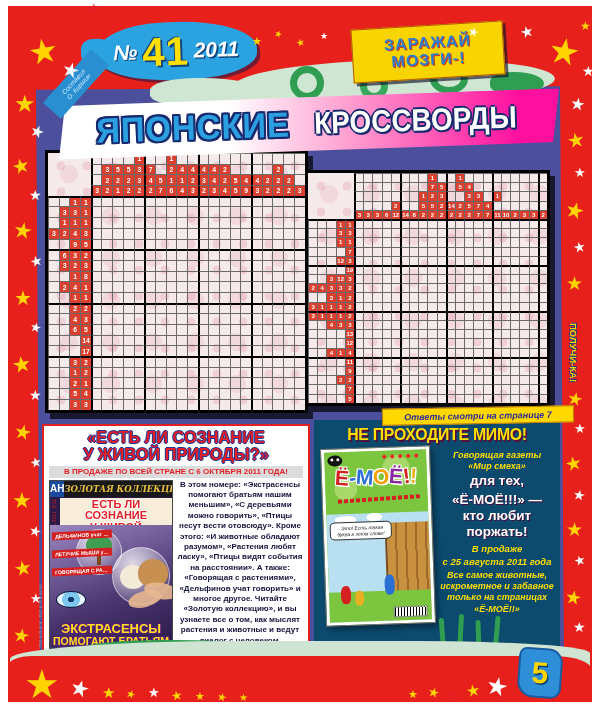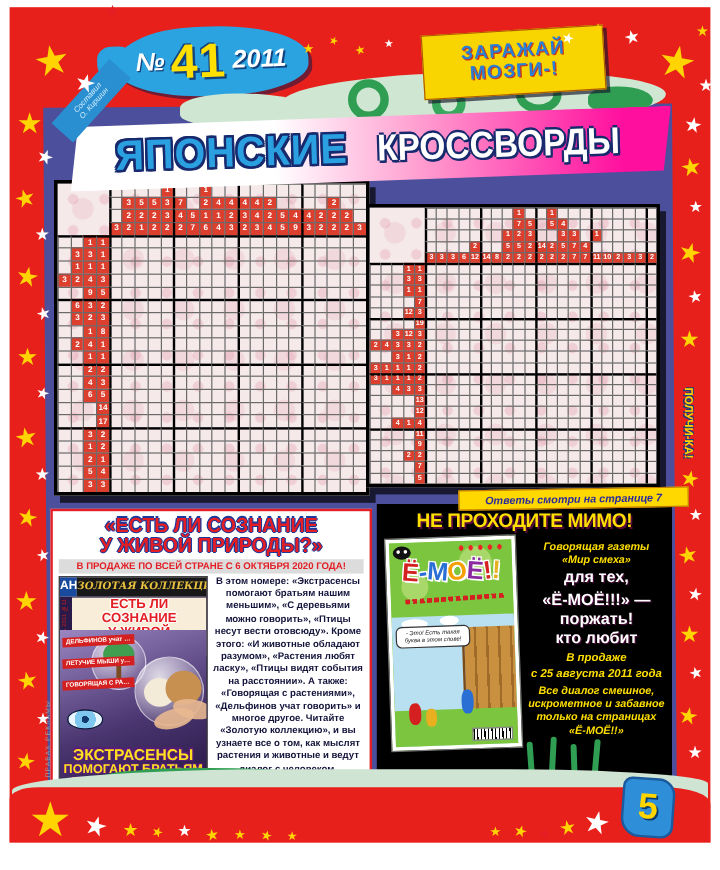--- a/index.html
+++ b/index.html
@@ -81,21 +81,21 @@
   .kit{position:absolute;left:70px;top:40px;width:26px;height:24px;border-radius:50%;background:#f3ead8;}
   .eye{position:absolute;left:6px;top:66px;width:30px;height:17px;border-radius:50%;
     background:radial-gradient(circle,#123a6e 18%,#7ec8f0 19% 55%,#eaf6ff 56%);border:1px solid #0a1a3a;}
   .hand{position:absolute;width:34px;height:16px;border-radius:50%;background:#e8b890;opacity:.9;}
   .cover-badge{position:relative;display:inline-block;background:#d42020;color:#fff;font-weight:bold;font-size:5.2px;
     padding:1px 3px;margin:2px 0 0 2px;transform:rotate(-3deg);white-space:nowrap;max-width:60px;overflow:hidden;text-overflow:ellipsis;}
   .an-bottom{position:absolute;left:0;right:0;bottom:2px;text-align:center;font-weight:900;color:#ffe020;line-height:1.08;
     text-shadow:1px 1px 0 #5a1a7a,-1px 1px 0 #5a1a7a,1px -1px 0 #5a1a7a,-1px -1px 0 #5a1a7a;}
   .an-b1{font-size:13px;}.an-b2{font-size:10.5px;}.an-b3{font-size:10.5px;}
   
-  .ad-right{position:absolute;left:314px;top:420px;width:246px;height:240px;background:#000000;z-index:4;padding-top:5px;}
+  .ad-right{position:absolute;left:314px;top:420px;width:246px;height:240px;background:#0c4a6e;z-index:4;padding-top:5px;}
   .ar-heading{text-align:center;font-weight:900;font-size:16.5px;color:#ffdf00;letter-spacing:-0.3px;
     text-shadow:1.5px 1.5px 0 #5a0a3a;transform:scaleX(.96);}
   .ar-row{display:flex;margin-top:4px;}
   .cover-emoe{position:relative;flex:0 0 auto;width:108px;height:176px;margin-left:10px;background:#7cc63f;
     border:3px solid #fff;outline:1px solid #777;transform:rotate(-2deg);box-shadow:3px 4px 6px rgba(0,0,0,.45);overflow:hidden;}
   .em-top{position:absolute;left:0;top:0;right:0;height:62px;
     background:radial-gradient(circle at 20% 60%,#a8d86a 12%,transparent 13%),radial-gradient(circle at 70% 30%,#a8d86a 16%,transparent 17%),#7cc63f;}
   .em-logo{position:absolute;left:3px;top:3px;width:15px;height:11px;border-radius:50%;background:#111;}
   .em-logo::after{content:"";position:absolute;left:3px;top:3px;width:3px;height:3px;border-radius:50%;background:#fff;box-shadow:6px 0 0 #fff;}
   .em-confetti{position:absolute;right:6px;top:3px;width:40px;height:6px;
@@ -1397,21 +1397,21 @@
 
   <div class="ribbon">
     <div>Ответы смотри на странице 7</div>
   </div>
 
   <div class="side-tab">ПОЛУЧИ-КА!</div>
 
   <div class="ad-left">
     <div class="ad-title">«ЕСТЬ ЛИ СОЗНАНИЕ</div>
     <div class="ad-title">У ЖИВОЙ ПРИРОДЫ?»</div>
-    <div class="ad-sub">В ПРОДАЖЕ ПО ВСЕЙ СТРАНЕ С 6 ОКТЯБРЯ 2020 ГОДА!</div>
+    <div class="ad-sub">В ПРОДАЖЕ ПО ВСЕЙ СТРАНЕ С 6 ОКТЯБРЯ 2011 ГОДА!</div>
     <div class="ad-row">
       <div class="cover-an">
         <div class="an-top">
           <div class="an-logo">АН</div>
           <div class="an-gold">ЗОЛОТАЯ КОЛЛЕКЦИЯ</div>
         </div>
         <div class="an-issue">октябрь 2011 №11</div>
         <div class="an-title">
           <div>ЕСТЬ ЛИ СОЗНАНИЕ</div>
           <div>У ЖИВОЙ ПРИРОДЫ?</div>
@@ -1463,25 +1463,25 @@
           <div class="em-fig" style="left:26px;bottom:16px;width:9px;height:15px;background:#e8b020;"></div>
           <div class="em-fig" style="right:36px;bottom:26px;width:10px;height:20px;background:#2a6fd4;"></div>
           <div class="em-barcode"></div>
         </div>
       </div>
       <div class="ar-col">
         <div class="ar-y-sm">Говорящая газеты</div>
         <div class="ar-y-sm">«Мир смеха»</div>
         <div class="ar-w-big">для тех,</div>
         <div class="ar-w-big" style="margin-top:3px;">«Ё-МОЁ!!!» —</div>
+        <div class="ar-w-big">кто любит</div>
         <div class="ar-w-big">поржать!</div>
-        <div class="ar-w-big">кто любит</div>
         <div class="ar-y-md" style="margin-top:3px;">В продаже</div>
         <div class="ar-y-md">с 25 августа 2011 года</div>
-        <div class="ar-y-sm" style="margin-top:2px;">Все диалог смешное,</div>
+        <div class="ar-y-sm" style="margin-top:2px;">Все самое животные,</div>
         <div class="ar-y-sm">искрометное и забавное</div>
         <div class="ar-y-sm">только на страницах</div>
         <div class="ar-y-sm">«Ё-МОЁ!!»</div>
       </div>
     </div>
   </div>
   <div class="vert-note-w" style="left:318px;top:640px;">на правах рекламы</div>
 
   <div class="stem" style="left:440px;top:618px;height:36px;transform:rotate(-4deg);z-index:5;"></div>
   <div class="stem" style="left:458px;top:614px;height:40px;transform:rotate(3deg);z-index:5;"></div>

